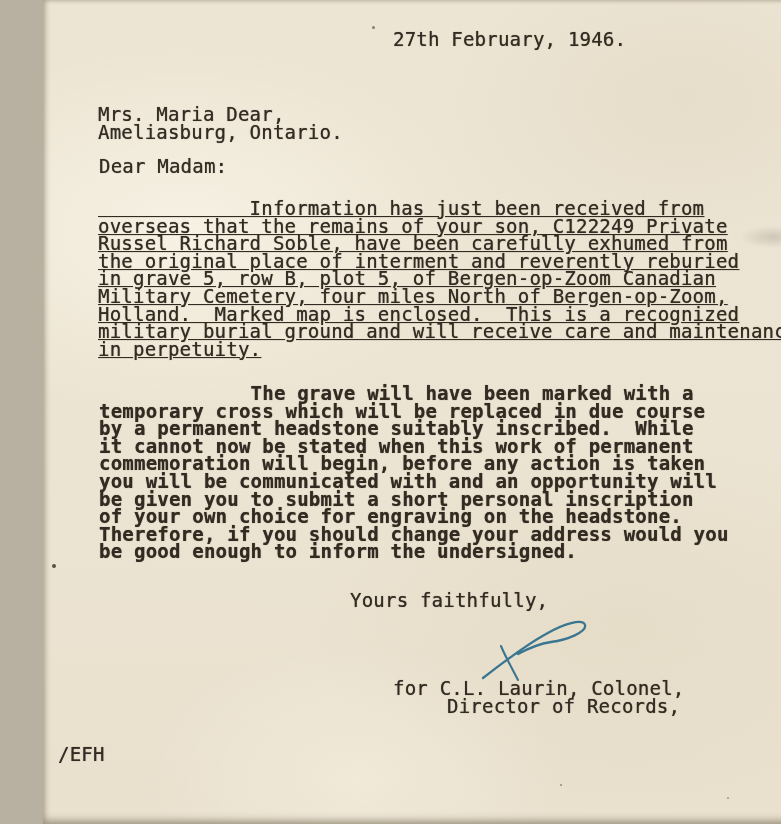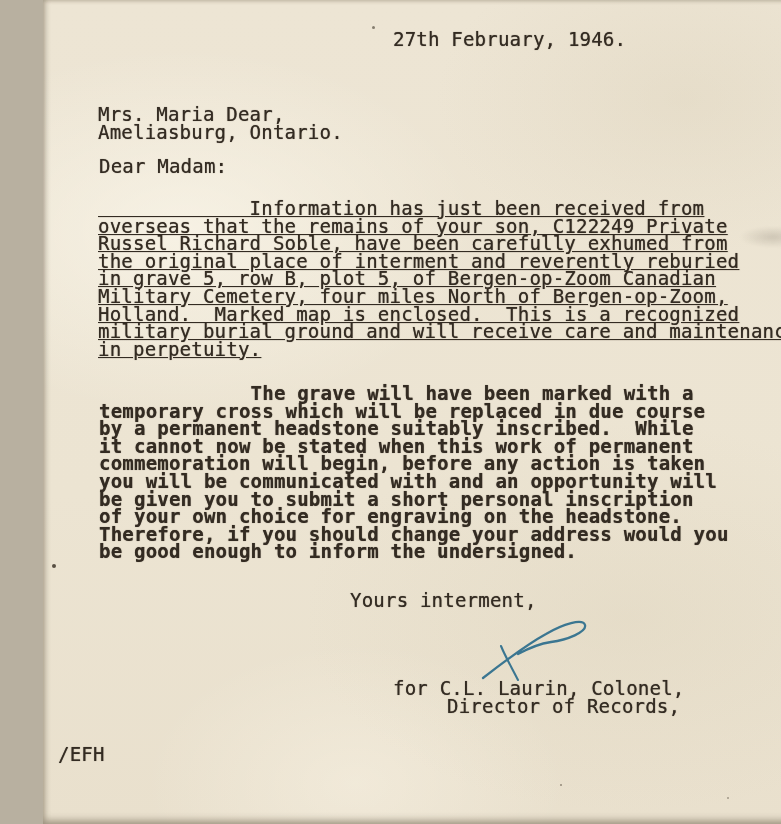--- a/index.html
+++ b/index.html
@@ -97,21 +97,21 @@
 temporary cross which will be replaced in due course
 by a permanent headstone suitably inscribed.  While
 it cannot now be stated when this work of permanent
 commemoration will begin, before any action is taken
 you will be communicated with and an opportunity will
 be given you to submit a short personal inscription
 of your own choice for engraving on the headstone.
 Therefore, if you should change your address would you
 be good enough to inform the undersigned.</div>
 
-  <div class="tline closing">Yours interment,</div>
+  <div class="tline closing">Yours faithfully,</div>
 
   <svg class="signature-svg" viewBox="0 0 130 78" xmlns="http://www.w3.org/2000/svg" aria-hidden="true">
     <path d="M 12 66 C 30 52, 55 33, 75 22 C 92 12, 112 6, 114 13 C 116 20, 96 28, 80 30 C 70 31.5, 58 36, 47 42" fill="none" stroke="#2d6e8d" stroke-width="2.3" stroke-linecap="round"></path>
     <path d="M 30 34 C 34 44, 42 58, 47 68" fill="none" stroke="#2d6e8d" stroke-width="2.1" stroke-linecap="round"></path>
   </svg>
 
   <div class="tline signoff-line-1">for C.L. Laurin, Colonel,</div>
   <div class="tline signoff-line-2">Director of Records,</div>
 
   <div class="tline reference">/EFH</div>

